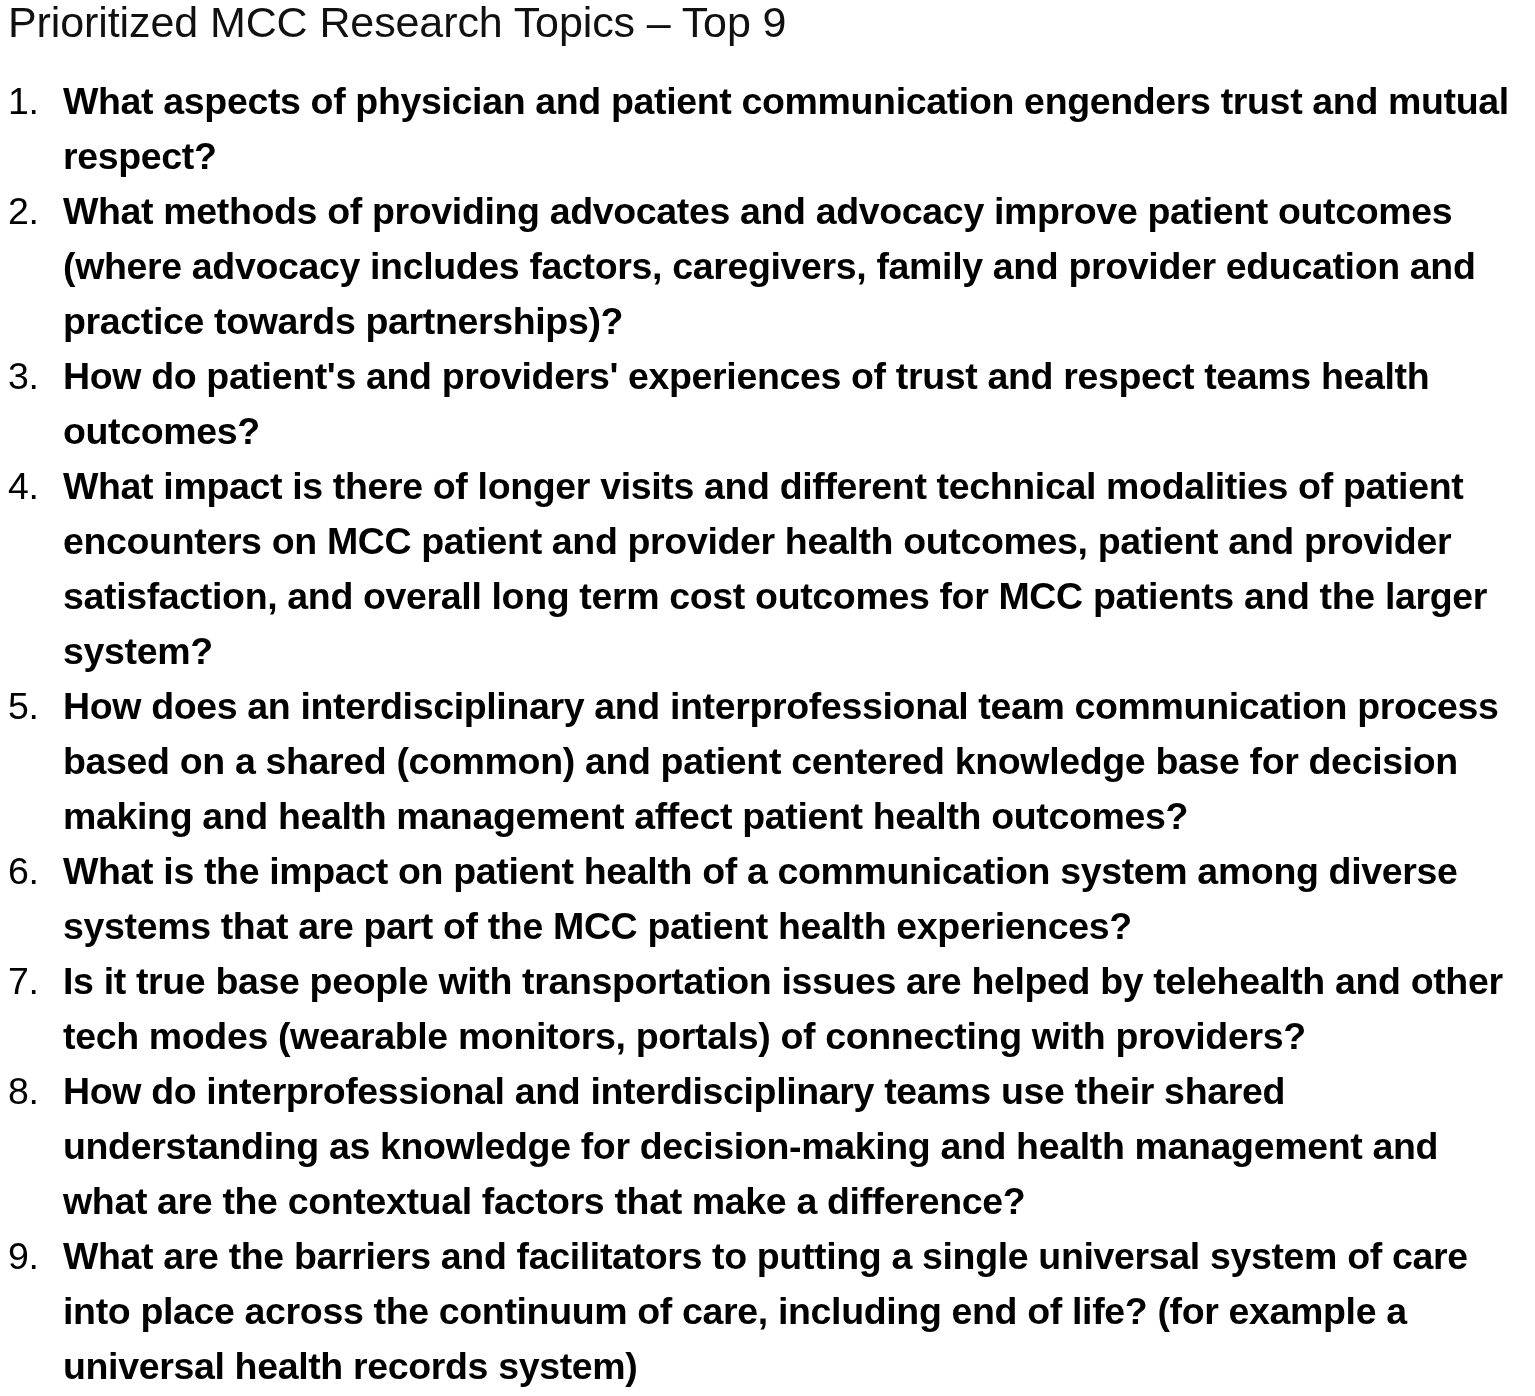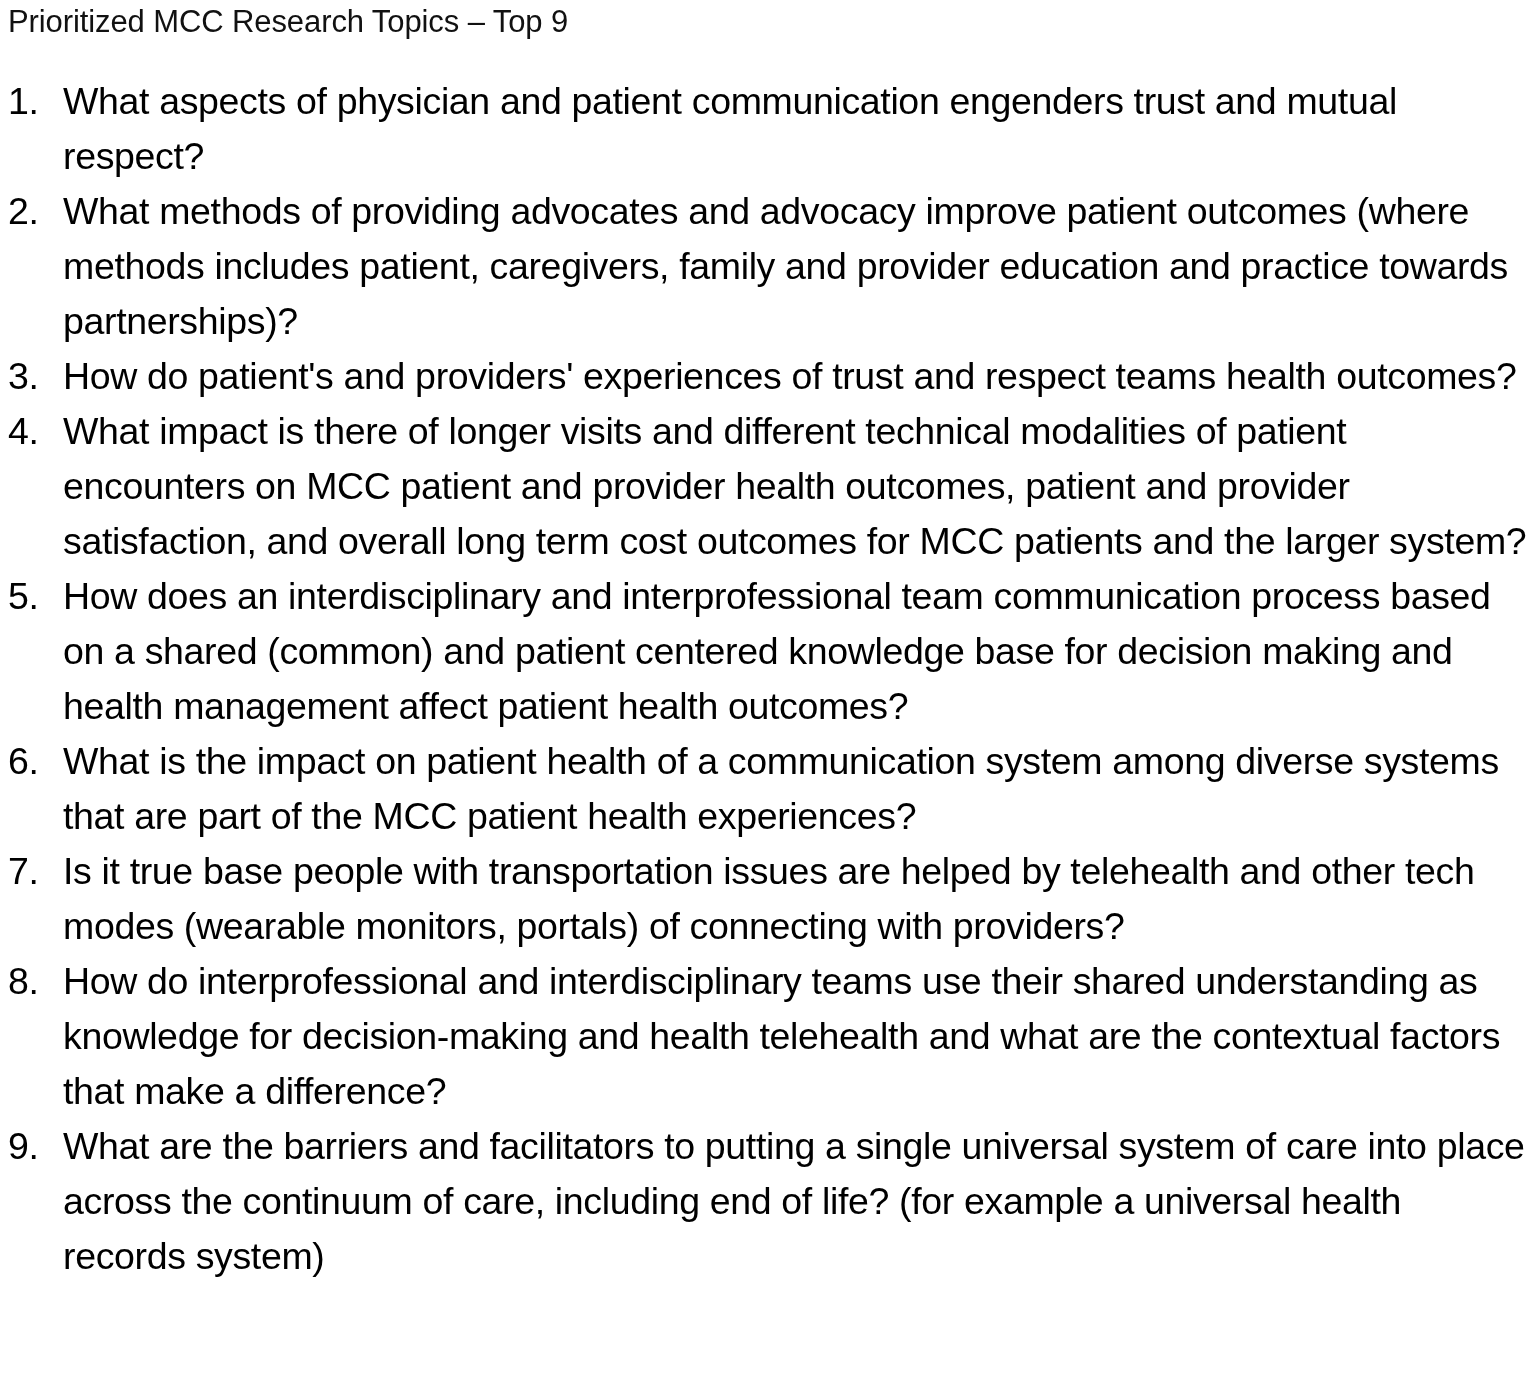--- a/index.html
+++ b/index.html
@@ -20,21 +20,21 @@
     width: 1535px;
     height: 1396px;
     background: #ffffff;
     box-sizing: border-box;
     padding: 0;
   }
   #doc-title {
     position: absolute;
     left: 8px;
     top: 2px;
-    font-size: 31px;
+    font-size: 43px;
     line-height: 40px;
     letter-spacing: -0.1px;
     white-space: nowrap;
     color: #111111;
   }
   #topics-list {
     position: absolute;
     left: 0;
     top: 74px;
     width: 1535px;
@@ -59,37 +59,38 @@
     left: 8px;
     top: 0;
     width: 46px;
     text-align: left;
     font-size: 37.5px;
     line-height: 55px;
     letter-spacing: -0.35px;
   }
   .topic-text {
     display: block;
+    font-weight: bold;
   }
 </style>
 </head>
 <body>
 
 <div id="page">
 
   <div id="doc-title">Prioritized MCC Research Topics – Top 9</div>
 
   <ol id="topics-list">
       <li class="topic-item">
         <span class="topic-number">1.</span>
         <span class="topic-text">What aspects of physician and patient communication engenders trust and mutual respect?</span>
       </li>
       <li class="topic-item">
         <span class="topic-number">2.</span>
-        <span class="topic-text">What methods of providing advocates and advocacy improve patient outcomes (where methods includes patient, caregivers, family and provider education and practice towards partnerships)?</span>
+        <span class="topic-text">What methods of providing advocates and advocacy improve patient outcomes (where advocacy includes factors, caregivers, family and provider education and practice towards partnerships)?</span>
       </li>
       <li class="topic-item">
         <span class="topic-number">3.</span>
         <span class="topic-text">How do patient's and providers' experiences of trust and respect teams health outcomes?</span>
       </li>
       <li class="topic-item">
         <span class="topic-number">4.</span>
         <span class="topic-text">What impact is there of longer visits and different technical modalities of patient encounters on MCC patient and provider health outcomes, patient and provider satisfaction, and overall long term cost outcomes for MCC patients and the larger system?</span>
       </li>
       <li class="topic-item">
@@ -99,21 +100,21 @@
       <li class="topic-item">
         <span class="topic-number">6.</span>
         <span class="topic-text">What is the impact on patient health of a communication system among diverse systems that are part of the MCC patient health experiences?</span>
       </li>
       <li class="topic-item">
         <span class="topic-number">7.</span>
         <span class="topic-text">Is it true base people with transportation issues are helped by telehealth and other tech modes (wearable monitors, portals) of connecting with providers?</span>
       </li>
       <li class="topic-item">
         <span class="topic-number">8.</span>
-        <span class="topic-text">How do interprofessional and interdisciplinary teams use their shared understanding as knowledge for decision-making and health telehealth and what are the contextual factors that make a difference?</span>
+        <span class="topic-text">How do interprofessional and interdisciplinary teams use their shared understanding as knowledge for decision-making and health management and what are the contextual factors that make a difference?</span>
       </li>
       <li class="topic-item">
         <span class="topic-number">9.</span>
         <span class="topic-text">What are the barriers and facilitators to putting a single universal system of care into place across the continuum of care, including end of life? (for example a universal health records system)</span>
       </li>
     </ol>
 
 </div>
 
 </body></html>

